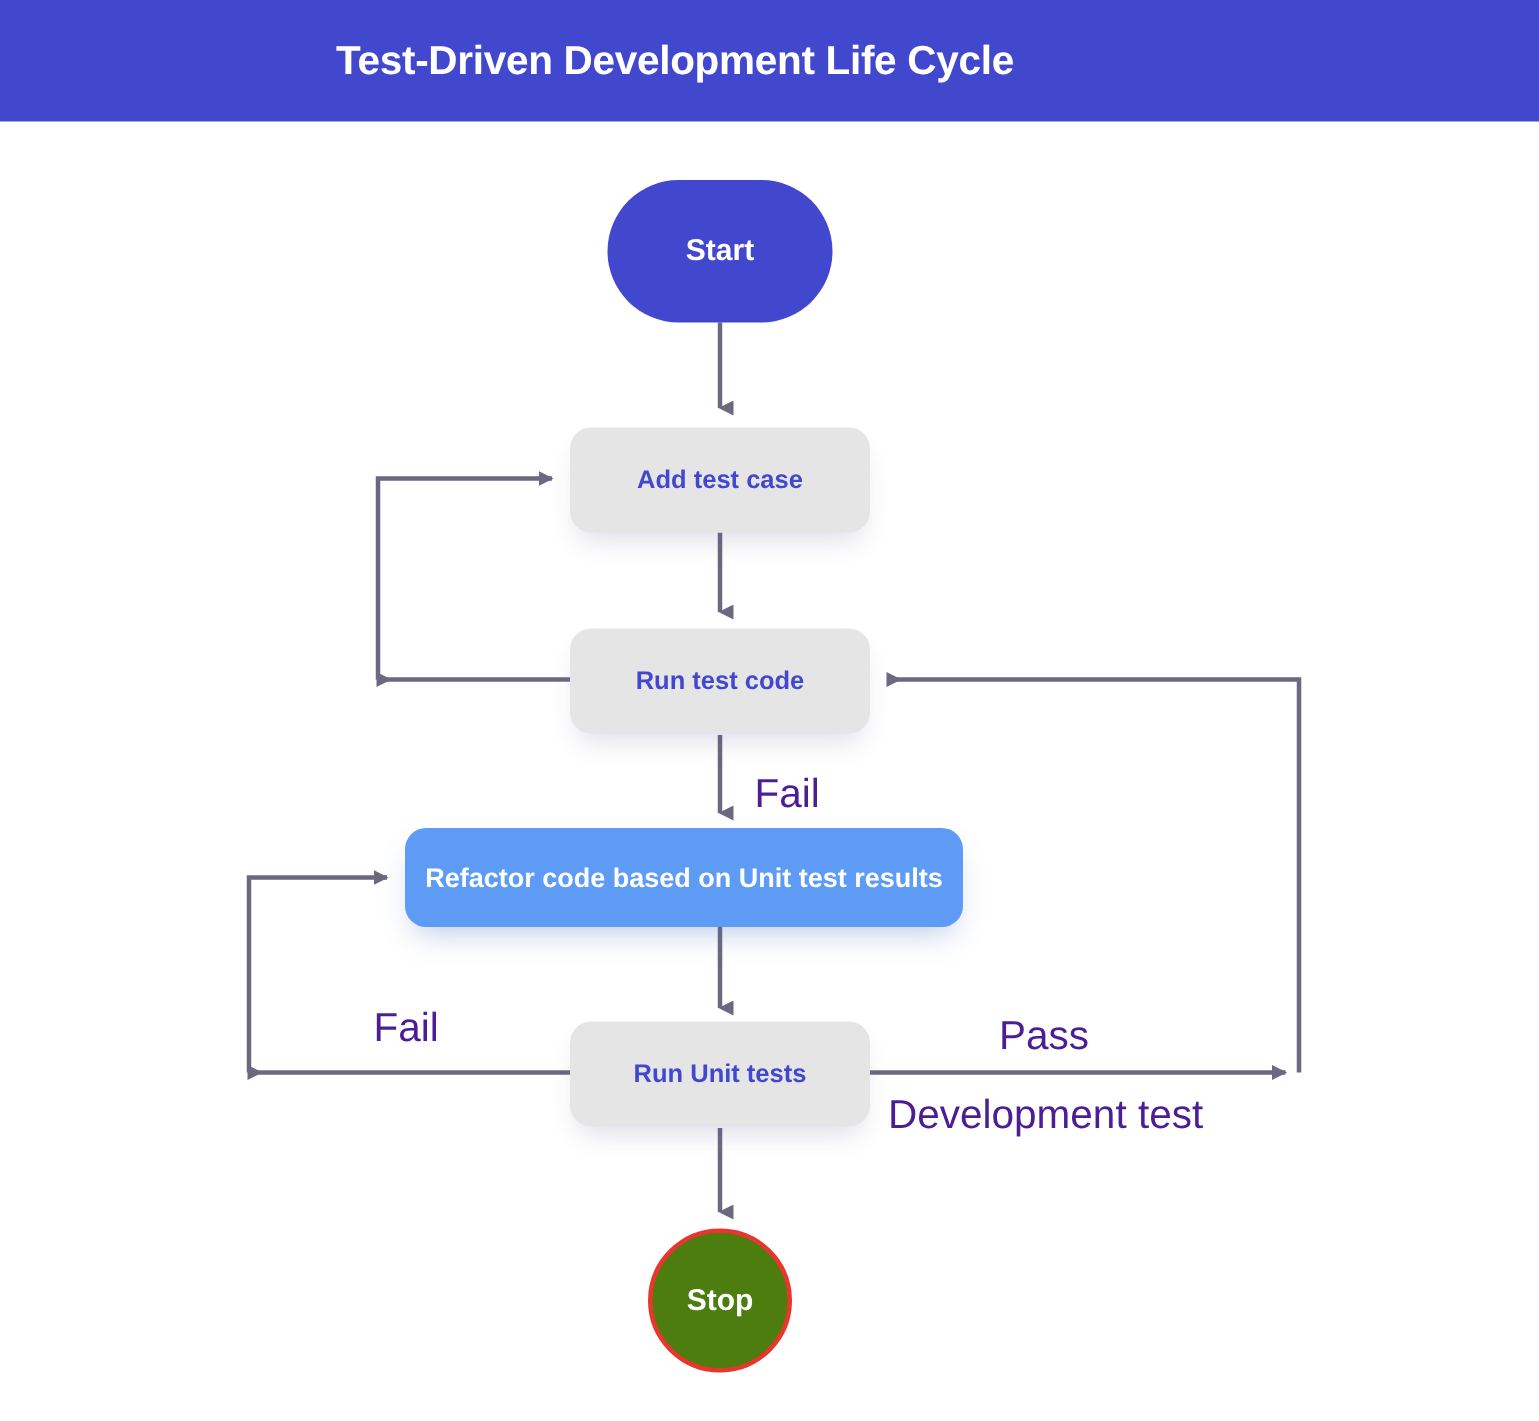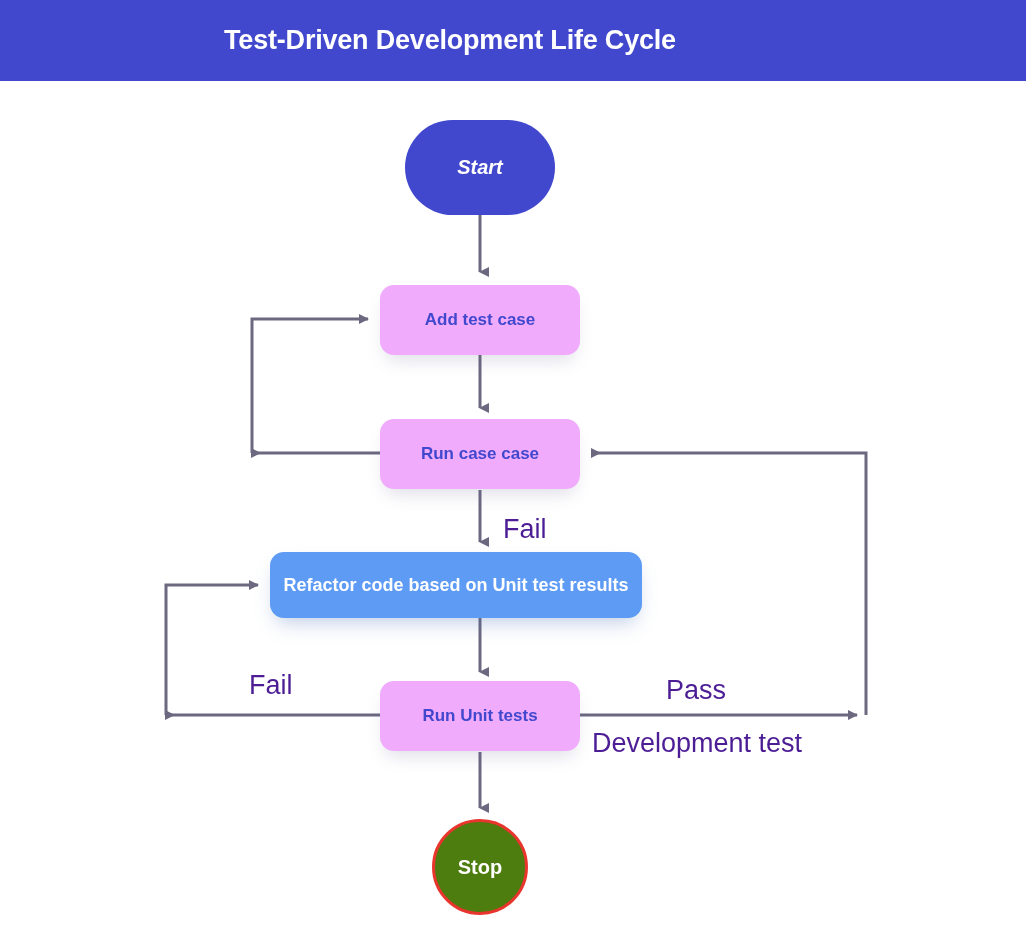--- a/index.html
+++ b/index.html
@@ -65,35 +65,34 @@
     text-align: center;
     line-height: 1.15;
   }
 
   .node-terminator-start {
     border-radius: 999px;
     background: #4248ce;
     color: #ffffff;
     font-size: 20px;
     font-weight: bold;
-    font-style: italic;
   }
 
   .node-terminator-stop {
     border-radius: 50%;
     background: #4d7c0f;
     border: 3px solid #e8362e;
     color: #ffffff;
     font-size: 20px;
     font-weight: bold;
   }
 
   .node-process {
     border-radius: 14px;
-    background: #f0abfc;
+    background: #e5e5e5;
     color: #4248ce;
     font-size: 17px;
     font-weight: bold;
     box-shadow: 0 10px 18px -6px rgba(90, 90, 140, 0.22);
   }
 
   .node-process-accent {
     border-radius: 14px;
     background: #5e9bf5;
     color: #ffffff;
@@ -153,21 +152,21 @@
       <path d="M866,715 L866,453 L592,453" marker-end="url(#ah-left)"></path>
 
       <path d="M480,752 L480,808" marker-end="url(#ah-down)"></path>
     </g>
   </svg>
 
   <div class="node node-terminator-start" style="left:405px; top:120px; width:150px; height:95px;">Start</div>
 
   <div class="node node-process" style="left:380px; top:285px; width:200px; height:70px;">Add test case</div>
 
-  <div class="node node-process" style="left:380px; top:419px; width:200px; height:70px;">Run case case</div>
+  <div class="node node-process" style="left:380px; top:419px; width:200px; height:70px;">Run test code</div>
 
   <div class="node node-process-accent" style="left:270px; top:552px; width:372px; height:66px;">Refactor code based on Unit test results</div>
 
   <div class="node node-process" style="left:380px; top:681px; width:200px; height:70px;text-align:right;">Run Unit tests</div>
 
   <div class="node node-terminator-stop" style="left:432px; top:819px; width:96px; height:96px;">Stop</div>
 
   <div class="edge-label" style="left:503px; top:516px;">Fail</div>
 
   <div class="edge-label" style="left:249px; top:672px;">Fail</div>

